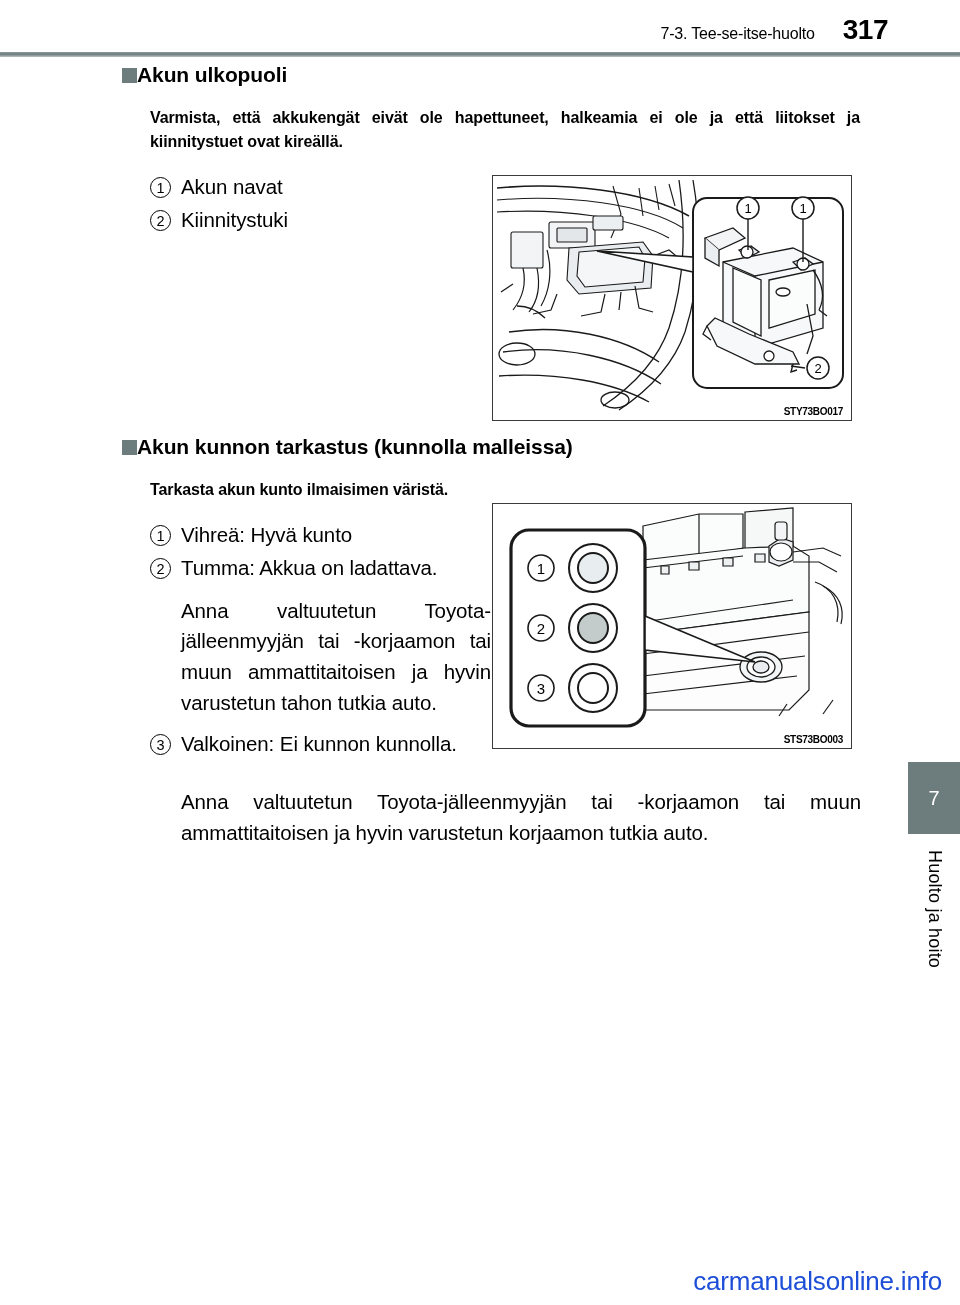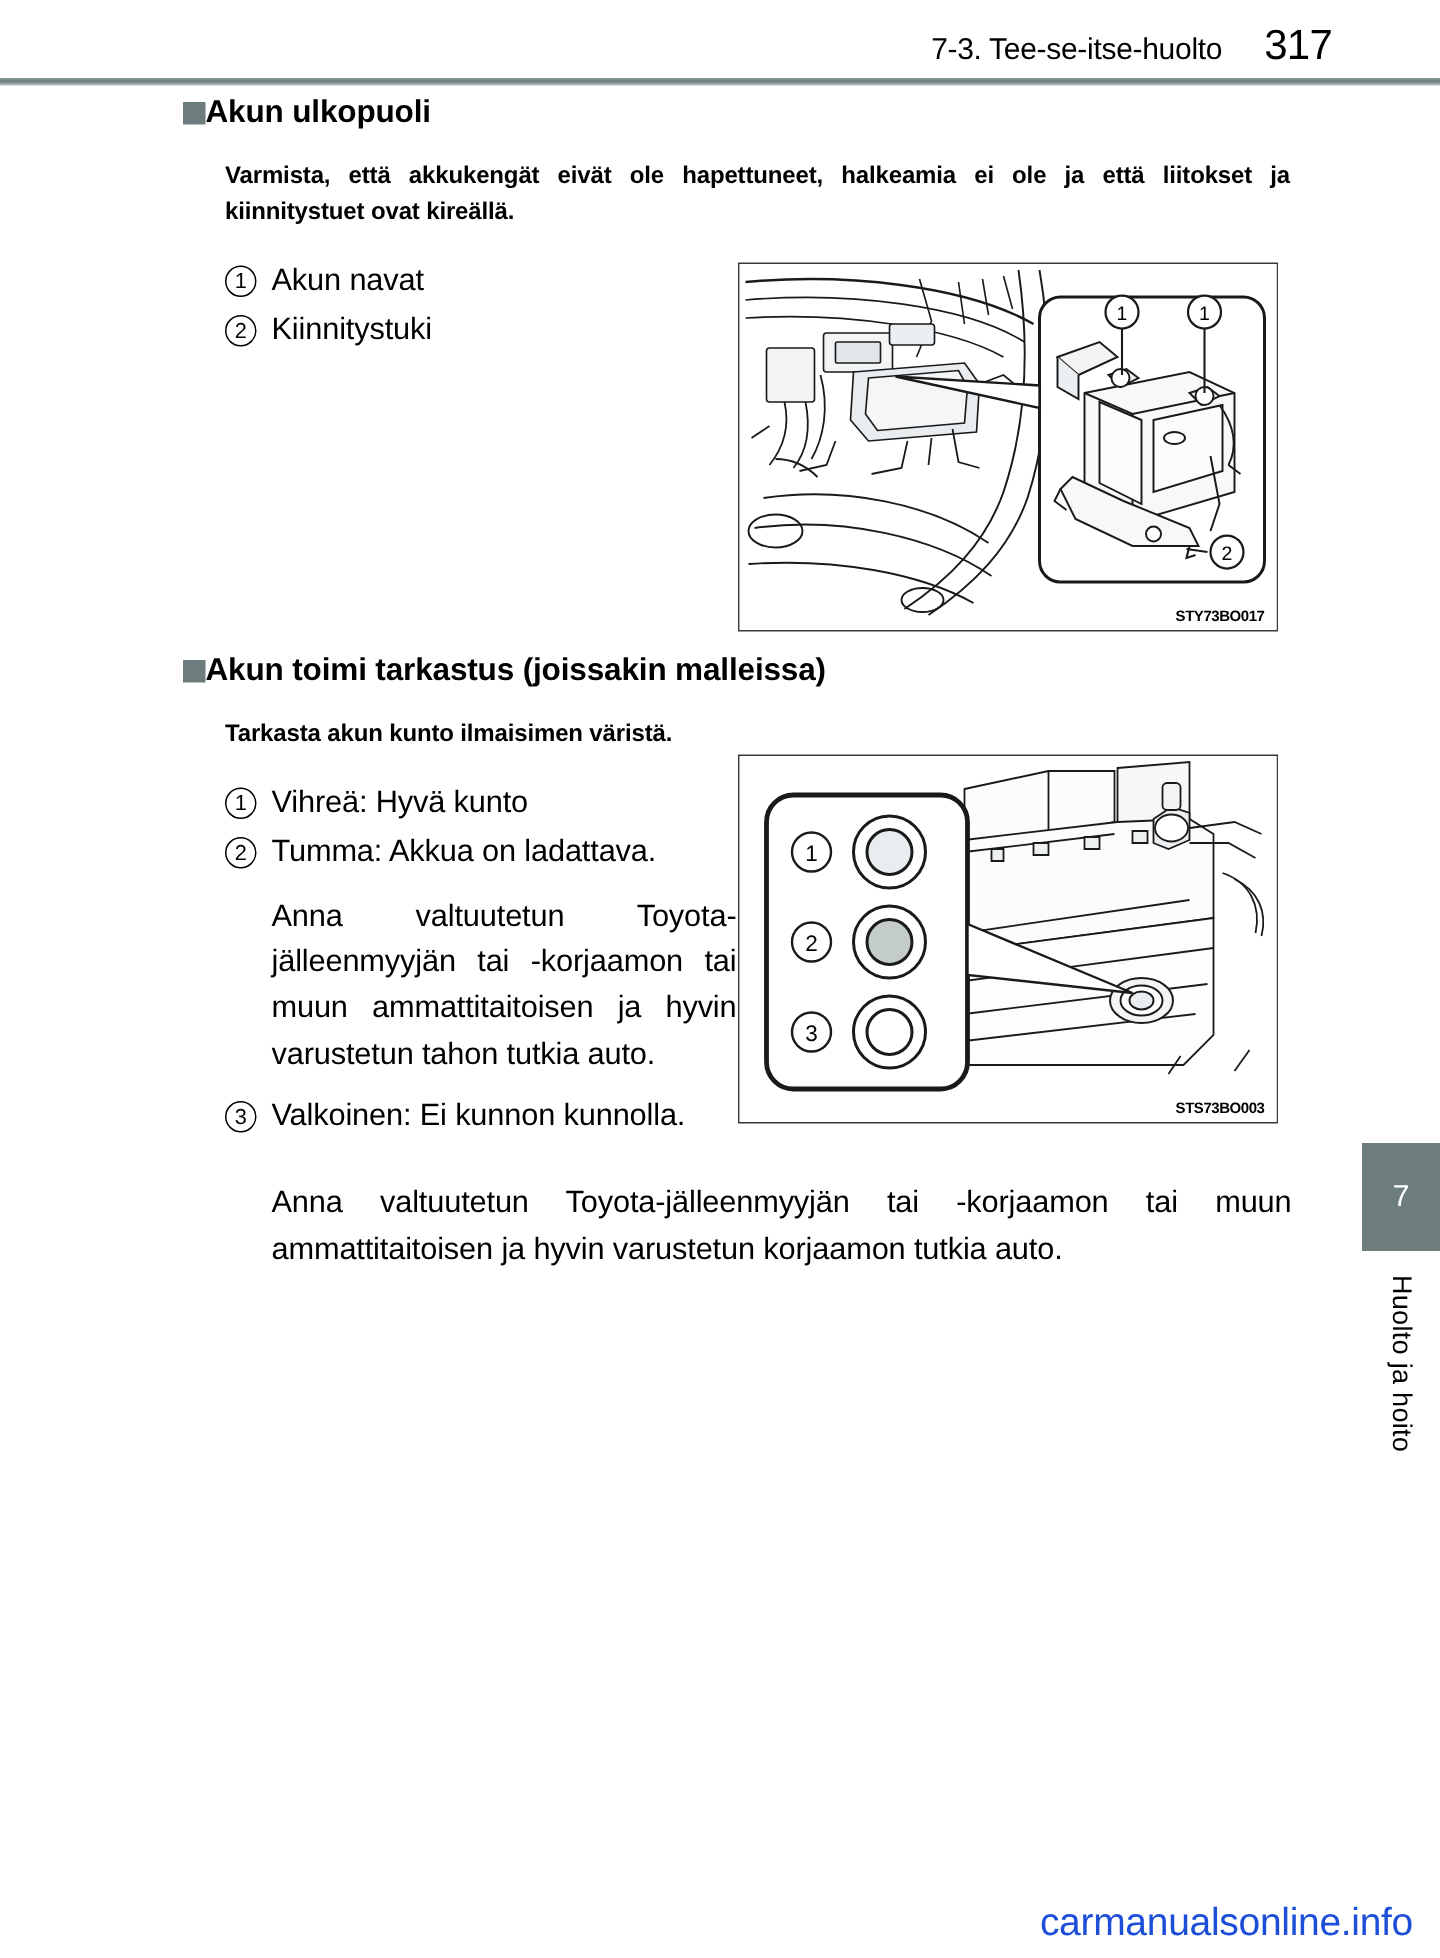--- a/index.html
+++ b/index.html
@@ -25,27 +25,27 @@
   }
   #header-inner {
     position: absolute;
     right: 72px;
     top: 14px;
     display: flex;
     align-items: baseline;
     gap: 28px;
   }
   #header-section {
-    font-size: 20px;
+    font-size: 16px;
     letter-spacing: -0.2px;
     white-space: nowrap;
   }
   #page-number {
     font-size: 28px;
-    font-weight: normal;
+    font-weight: bold;
     letter-spacing: -0.5px;
   }
   #header-rule {
     position: absolute;
     left: 0;
     top: 52px;
     width: 960px;
     height: 5px;
     background: linear-gradient(to bottom, #8b9a9a 0%, #6d7c7c 45%, #b9c3c3 100%);
   }
@@ -229,21 +229,21 @@
     <li class="num-item">
       <span class="circle-num">2</span>
       <span class="num-label">Kiinnitystuki</span>
     </li>
   </ul>
 
   <div style="height:196px"></div>
 
   <div class="section-heading">
     <span class="bullet-square"></span>
-    <span class="heading-text">Akun toimi tarkastus (joissakin malleissa)</span>
+    <span class="heading-text">Akun kunnon tarkastus (kunnolla malleissa)</span>
   </div>
 
   <div class="spacer-md"></div>
 
   <p class="body-text narrow">Tarkasta akun kunto ilmaisimen väristä.</p>
 
   <div class="spacer-md"></div>
 
   <ul class="num-list">
     <li class="num-item">

